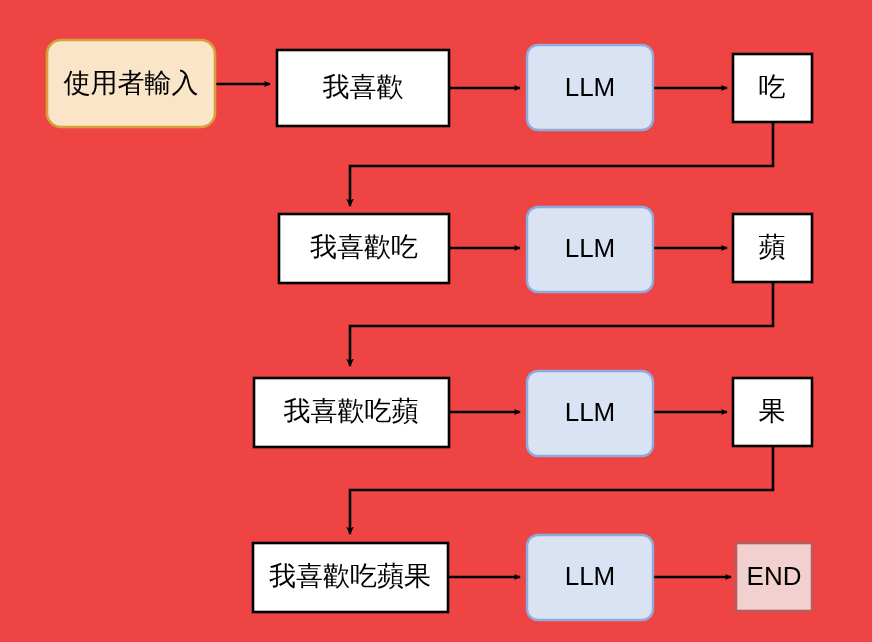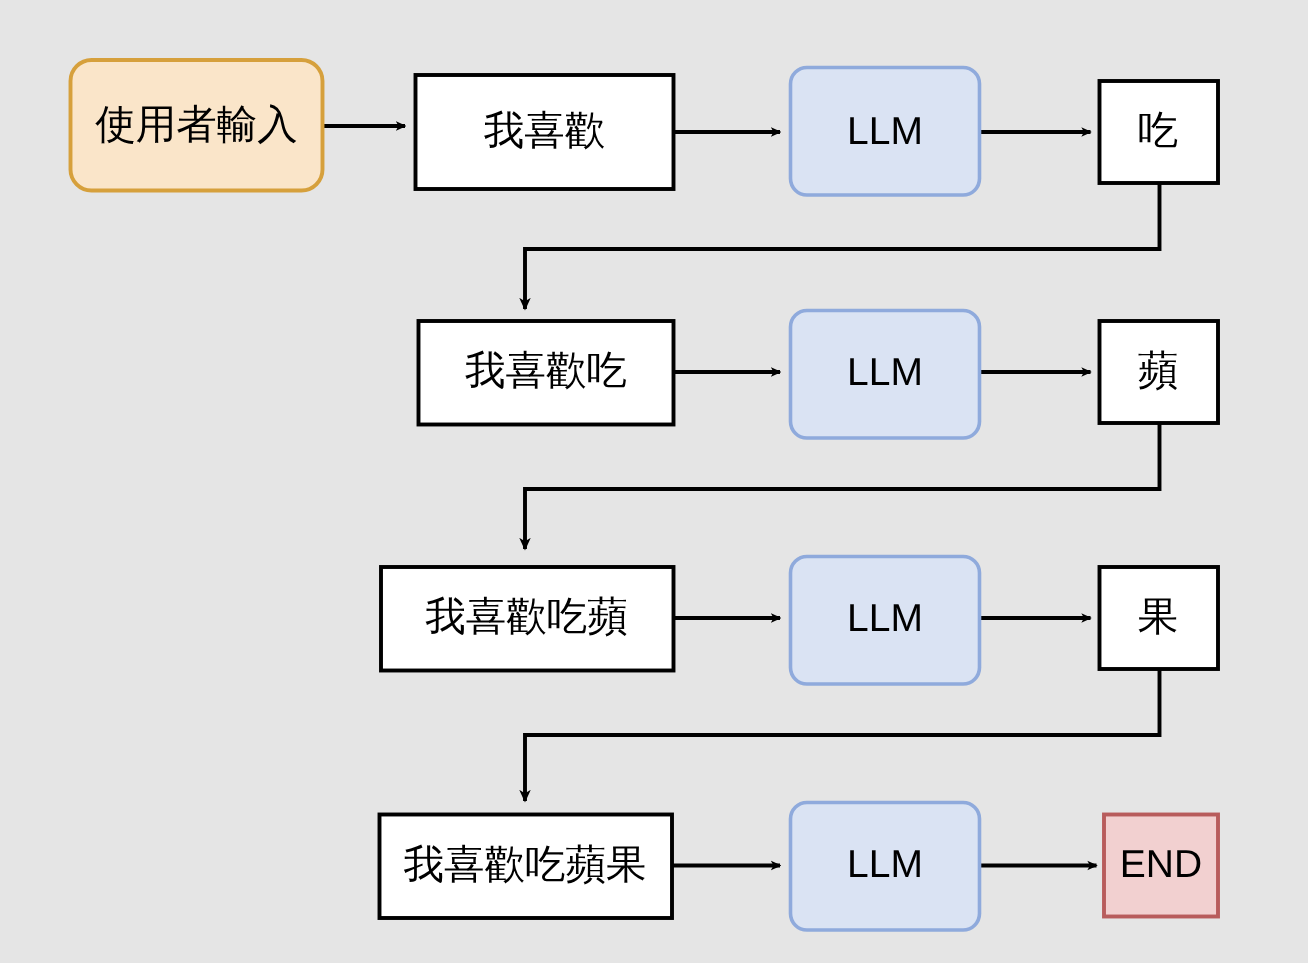--- a/index.html
+++ b/index.html
@@ -1,20 +1,20 @@
 <!DOCTYPE html>
 <html><head>
 <meta charset="utf-8">
 <style>
   html,body{margin:0;padding:0;background:#ffffff;}
   body{
     width:872px;height:642px;overflow:hidden;
     font-family:"Liberation Sans","DejaVu Sans",sans-serif;
   }
-  #stage{position:relative;width:872px;height:642px;background:#e5e5e5;}
+  #stage{position:relative;width:872px;height:642px;background:#ef4444;}
   svg{display:block;}
   .node-text{
     font-family:"Liberation Sans","DejaVu Sans",sans-serif;
     font-size:26px;
     fill:#000000;
     dominant-baseline:middle;
     text-anchor:middle;
     white-space:pre;
   }
   .node-text.cjk{font-size:27px;}

